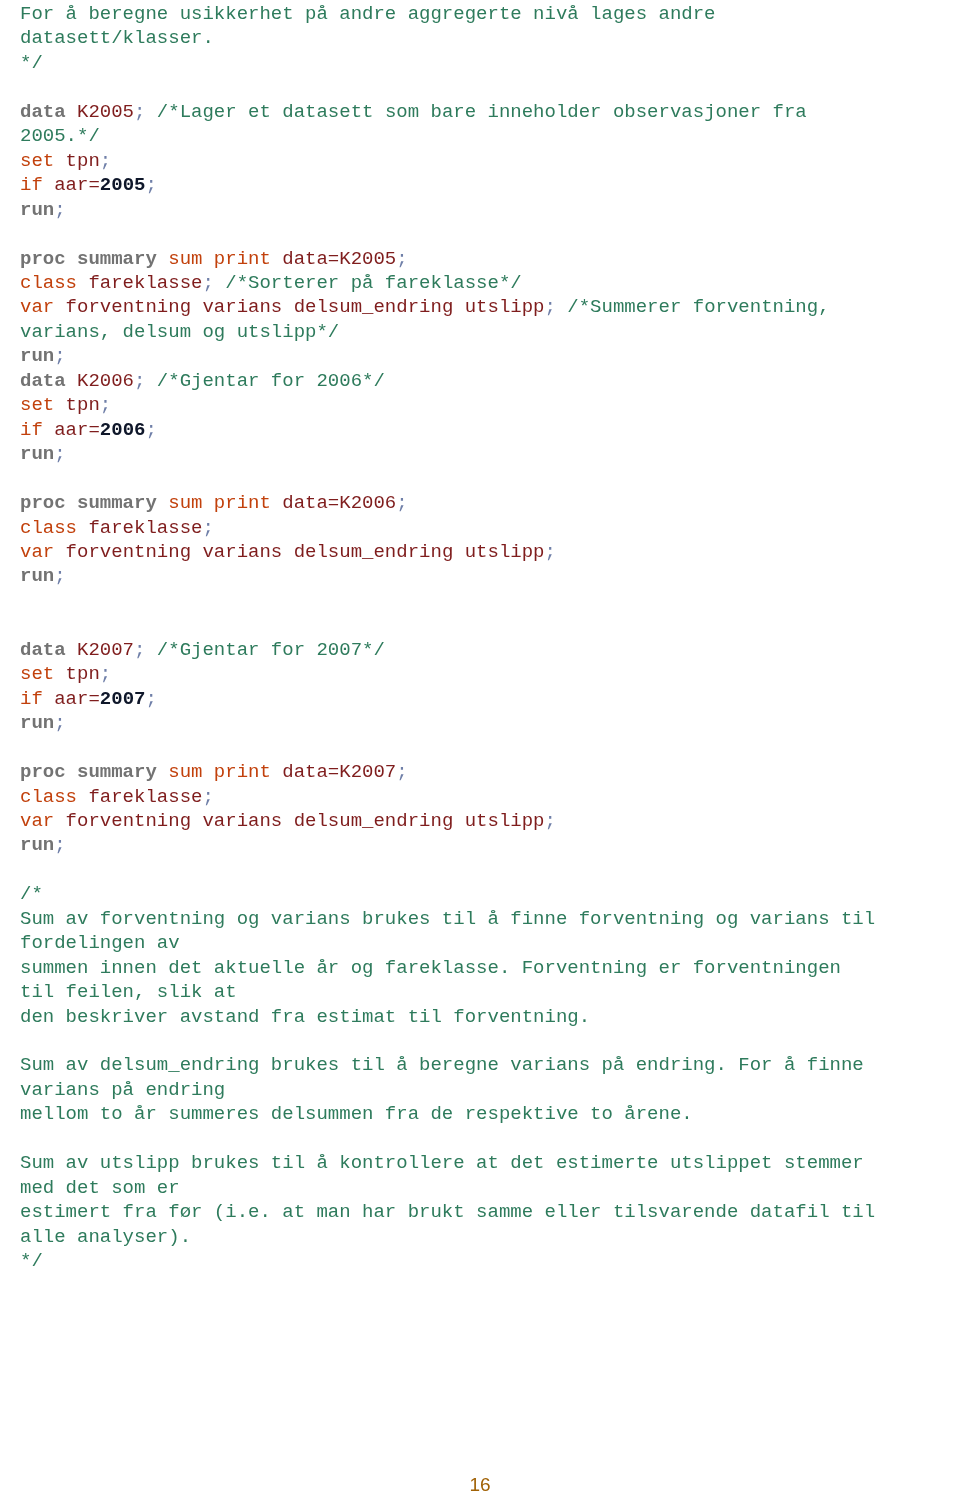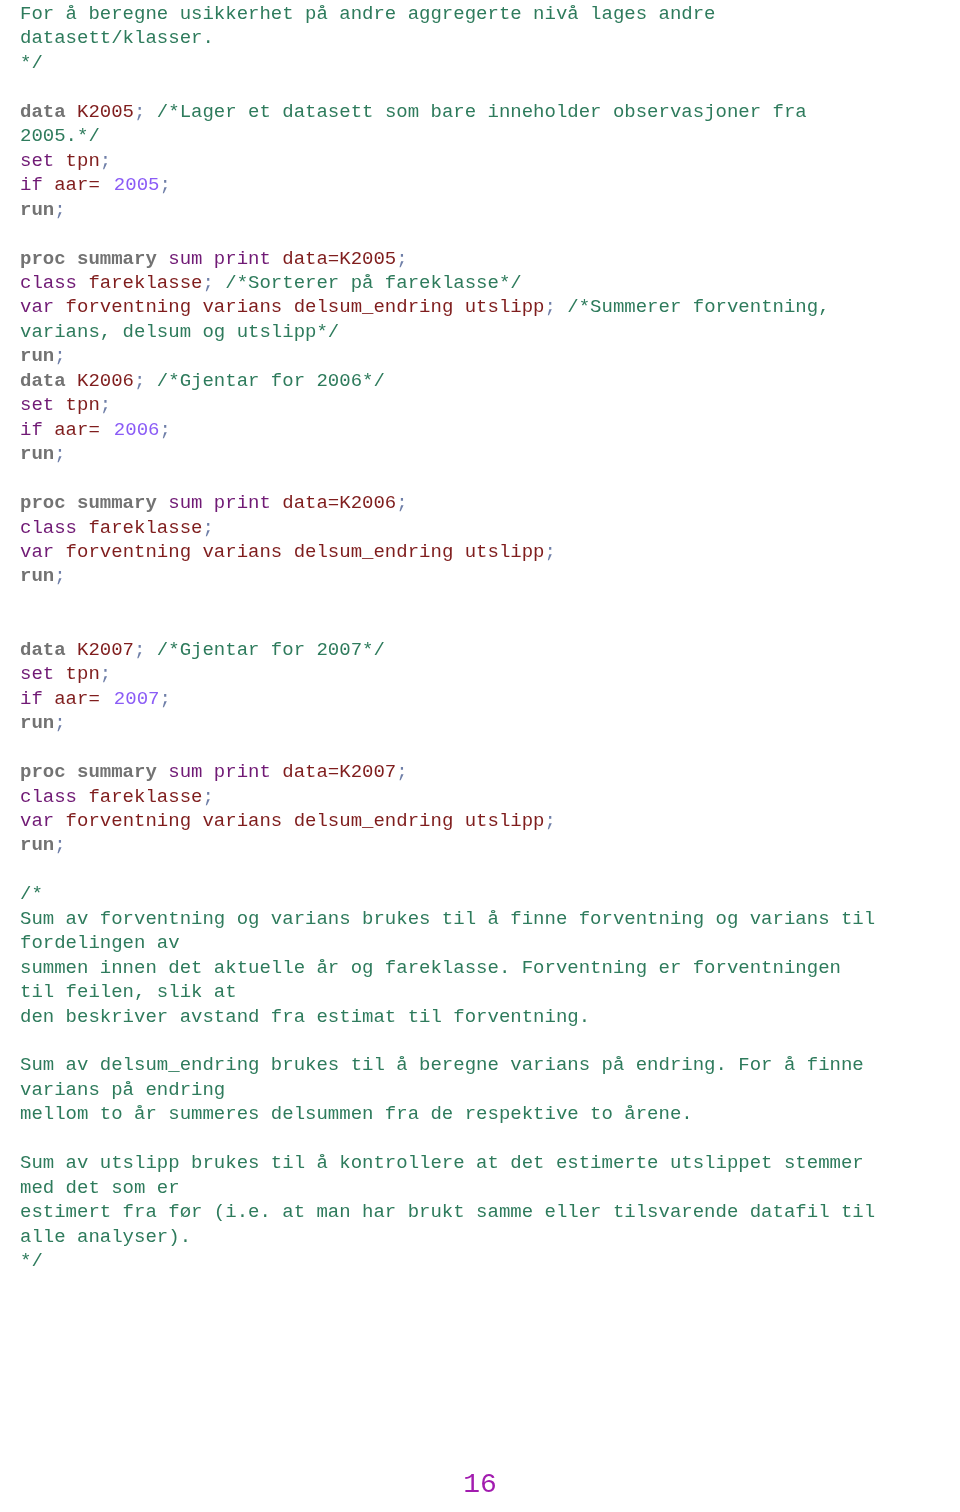--- a/index.html
+++ b/index.html
@@ -35,34 +35,34 @@
   }
 
   .code-line {
     white-space: pre;
     min-height: 24.45px;
   }
 
   
   .tok-comment   { color: #2e7b5c; }
   .tok-kw        { color: #737373; font-weight: bold; }
-  .tok-kw2       { color: #701a75; }
+  .tok-kw2       { color: #c2410c; }
   .tok-ident     { color: #7f1d1d; }
-  .tok-num       { color: #8b5cf6; font-weight: normal; margin-left: 14px; }
+  .tok-num       { color: #0f172a; font-weight: bold; }
   .tok-punct     { color: #6f7fa8; }
 
   #page-number {
     position: absolute;
     left: 0;
     top: 1470px;
     width: 960px;
     text-align: center;
-    font-family: Liberation Mono, monospace;
-    font-size: 28px;
-    color: #a21caf;
+    font-family: Liberation Sans, sans-serif;
+    font-size: 19px;
+    color: #a16207;
     line-height: 30px;
   }
 </style>
 </head>
 <body>
 
 <div id="page">
 
   <div id="code-listing"><div class="code-line"><span class="tok-comment">For å beregne usikkerhet på andre aggregerte nivå lages andre</span></div><div class="code-line"><span class="tok-comment">datasett/klasser.</span></div><div class="code-line"><span class="tok-comment">*/</span></div><div class="code-line">&nbsp;</div><div class="code-line"><span class="tok-kw">data</span><span class="tok-ident"> K2005</span><span class="tok-punct">;</span><span class="tok-comment"> /*Lager et datasett som bare inneholder observasjoner fra</span></div><div class="code-line"><span class="tok-comment">2005.*/</span></div><div class="code-line"><span class="tok-kw2">set</span><span class="tok-ident"> tpn</span><span class="tok-punct">;</span></div><div class="code-line"><span class="tok-kw2">if</span><span class="tok-ident"> aar=</span><span class="tok-num">2005</span><span class="tok-punct">;</span></div><div class="code-line"><span class="tok-kw">run</span><span class="tok-punct">;</span></div><div class="code-line">&nbsp;</div><div class="code-line"><span class="tok-kw">proc summary</span><span class="tok-kw2"> sum print </span><span class="tok-ident">data=K2005</span><span class="tok-punct">;</span></div><div class="code-line"><span class="tok-kw2">class</span><span class="tok-ident"> fareklasse</span><span class="tok-punct">;</span><span class="tok-comment"> /*Sorterer på fareklasse*/</span></div><div class="code-line"><span class="tok-kw2">var</span><span class="tok-ident"> forventning varians delsum_endring utslipp</span><span class="tok-punct">;</span><span class="tok-comment"> /*Summerer forventning,</span></div><div class="code-line"><span class="tok-comment">varians, delsum og utslipp*/</span></div><div class="code-line"><span class="tok-kw">run</span><span class="tok-punct">;</span></div><div class="code-line"><span class="tok-kw">data</span><span class="tok-ident"> K2006</span><span class="tok-punct">;</span><span class="tok-comment"> /*Gjentar for 2006*/</span></div><div class="code-line"><span class="tok-kw2">set</span><span class="tok-ident"> tpn</span><span class="tok-punct">;</span></div><div class="code-line"><span class="tok-kw2">if</span><span class="tok-ident"> aar=</span><span class="tok-num">2006</span><span class="tok-punct">;</span></div><div class="code-line"><span class="tok-kw">run</span><span class="tok-punct">;</span></div><div class="code-line">&nbsp;</div><div class="code-line"><span class="tok-kw">proc summary</span><span class="tok-kw2"> sum print </span><span class="tok-ident">data=K2006</span><span class="tok-punct">;</span></div><div class="code-line"><span class="tok-kw2">class</span><span class="tok-ident"> fareklasse</span><span class="tok-punct">;</span></div><div class="code-line"><span class="tok-kw2">var</span><span class="tok-ident"> forventning varians delsum_endring utslipp</span><span class="tok-punct">;</span></div><div class="code-line"><span class="tok-kw">run</span><span class="tok-punct">;</span></div><div class="code-line">&nbsp;</div><div class="code-line">&nbsp;</div><div class="code-line"><span class="tok-kw">data</span><span class="tok-ident"> K2007</span><span class="tok-punct">;</span><span class="tok-comment"> /*Gjentar for 2007*/</span></div><div class="code-line"><span class="tok-kw2">set</span><span class="tok-ident"> tpn</span><span class="tok-punct">;</span></div><div class="code-line"><span class="tok-kw2">if</span><span class="tok-ident"> aar=</span><span class="tok-num">2007</span><span class="tok-punct">;</span></div><div class="code-line"><span class="tok-kw">run</span><span class="tok-punct">;</span></div><div class="code-line">&nbsp;</div><div class="code-line"><span class="tok-kw">proc summary</span><span class="tok-kw2"> sum print </span><span class="tok-ident">data=K2007</span><span class="tok-punct">;</span></div><div class="code-line"><span class="tok-kw2">class</span><span class="tok-ident"> fareklasse</span><span class="tok-punct">;</span></div><div class="code-line"><span class="tok-kw2">var</span><span class="tok-ident"> forventning varians delsum_endring utslipp</span><span class="tok-punct">;</span></div><div class="code-line"><span class="tok-kw">run</span><span class="tok-punct">;</span></div><div class="code-line">&nbsp;</div><div class="code-line"><span class="tok-comment">/*</span></div><div class="code-line"><span class="tok-comment">Sum av forventning og varians brukes til å finne forventning og varians til</span></div><div class="code-line"><span class="tok-comment">fordelingen av</span></div><div class="code-line"><span class="tok-comment">summen innen det aktuelle år og fareklasse. Forventning er forventningen</span></div><div class="code-line"><span class="tok-comment">til feilen, slik at</span></div><div class="code-line"><span class="tok-comment">den beskriver avstand fra estimat til forventning.</span></div><div class="code-line">&nbsp;</div><div class="code-line"><span class="tok-comment">Sum av delsum_endring brukes til å beregne varians på endring. For å finne</span></div><div class="code-line"><span class="tok-comment">varians på endring</span></div><div class="code-line"><span class="tok-comment">mellom to år summeres delsummen fra de respektive to årene.</span></div><div class="code-line">&nbsp;</div><div class="code-line"><span class="tok-comment">Sum av utslipp brukes til å kontrollere at det estimerte utslippet stemmer</span></div><div class="code-line"><span class="tok-comment">med det som er</span></div><div class="code-line"><span class="tok-comment">estimert fra før (i.e. at man har brukt samme eller tilsvarende datafil til</span></div><div class="code-line"><span class="tok-comment">alle analyser).</span></div><div class="code-line"><span class="tok-comment">*/</span></div></div>
 

